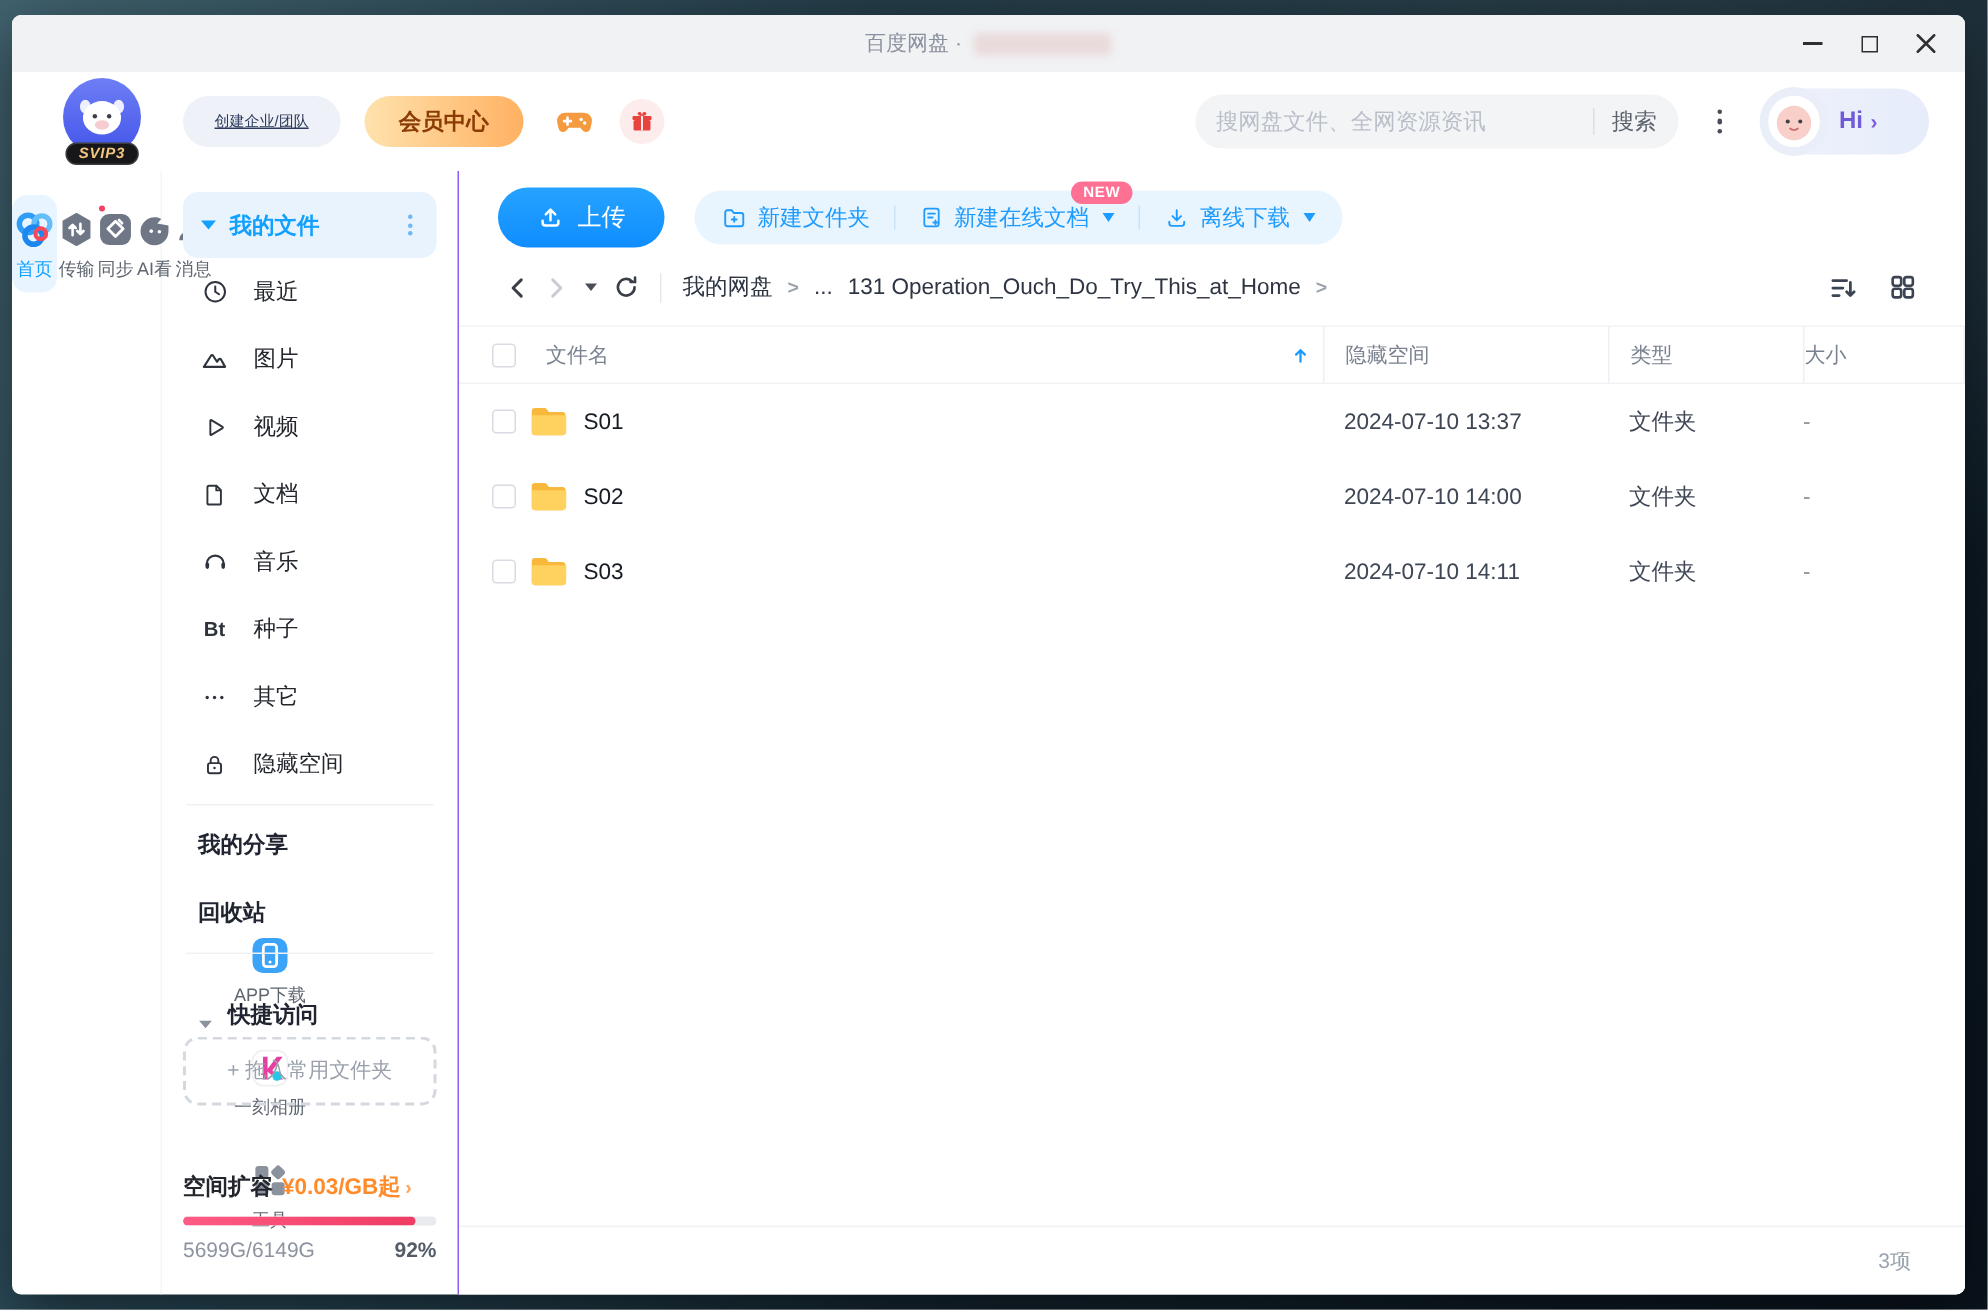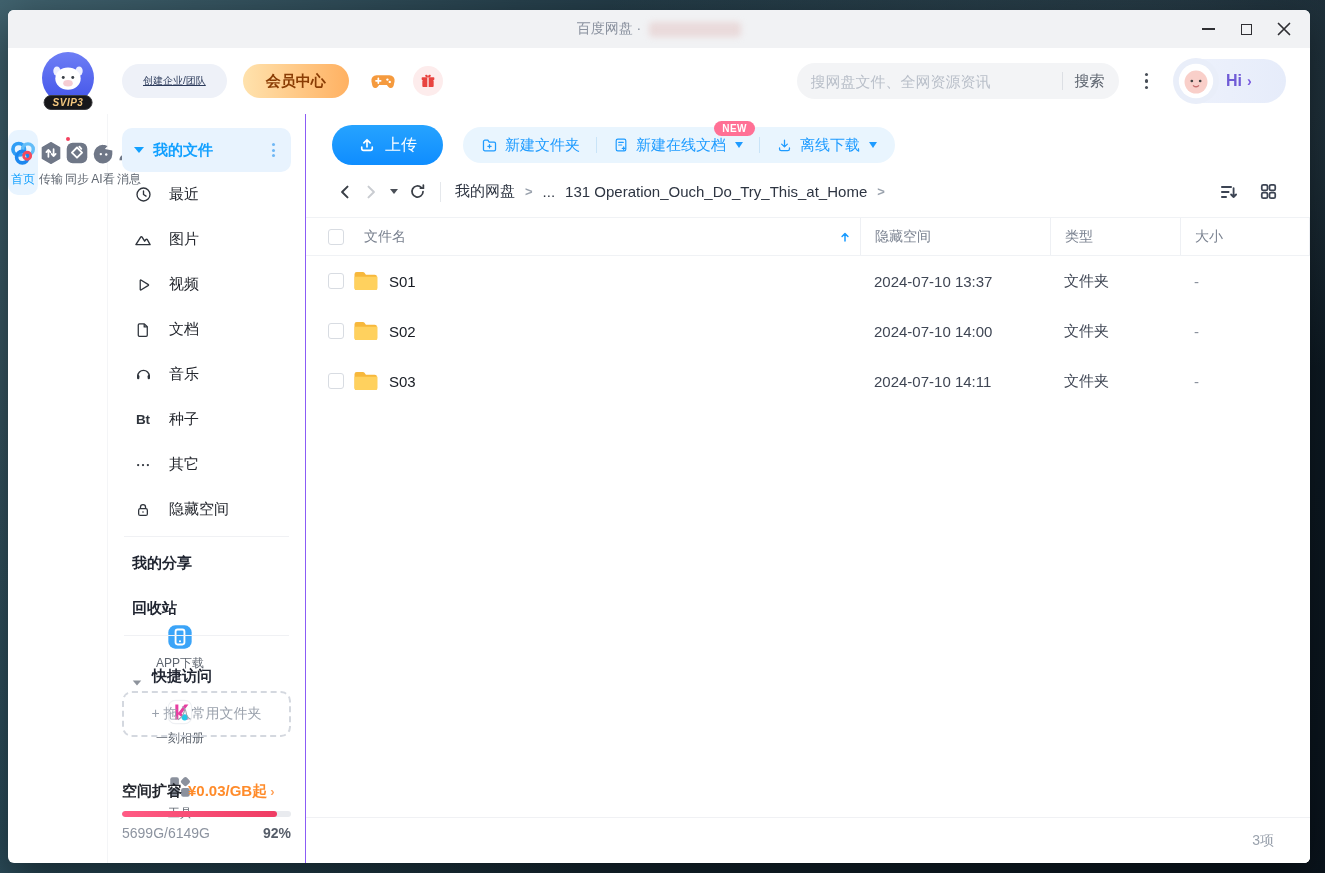--- a/index.html
+++ b/index.html
@@ -108,21 +108,21 @@
   .bc .gt { color:#9aa2ad; font-weight:bold; font-size:13px; }
   .bc .crumb { cursor:pointer; white-space:nowrap; }
   .view-icons { margin-left:auto; display:flex; align-items:center; gap:20px; padding-right:16px; }
   .view-icons > span { cursor:pointer; display:flex; }
 
   .table-head { flex:0 0 auto; display:flex; align-items:stretch; height:38px; border-bottom:1px solid #f0f2f5; color:#7a8290; font-size:14px; }
   .table-head > div { display:flex; align-items:center; }
   .c-name { flex:1; min-width:0; display:flex; align-items:center; }
   .c-mod { width:190px; flex:0 0 auto; padding-left:14px; }
   .c-type { width:130px; flex:0 0 auto; padding-left:14px; }
-  .c-size { width:130px; flex:0 0 auto; padding-left:14px; }
+  .c-size { width:108px; flex:0 0 auto; }
   .table-head .c-mod, .table-head .c-type, .table-head .c-size { border-left:1px solid #eef0f4; }
   .table-head .c-size { border-right:1px solid #eef0f4; }
   .chk { width:16px; height:16px; border:1px solid #d8dce2; border-radius:3px; background:#fff; margin-left:22px; flex:0 0 auto; cursor:pointer; }
   .head-name-label { margin-left:20px; }
   .sort-asc { margin-left:auto; margin-right:8px; display:flex; }
 
   .file-row { display:flex; align-items:center; height:50px; font-size:15px; color:#171b23; cursor:pointer; }
   .file-row .folder-ic { margin-left:9px; display:flex; flex:0 0 auto; }
   .file-row .fname { margin-left:10px; white-space:nowrap; }
   .file-row .c-mod, .file-row .c-type { color:#3f4654; }

